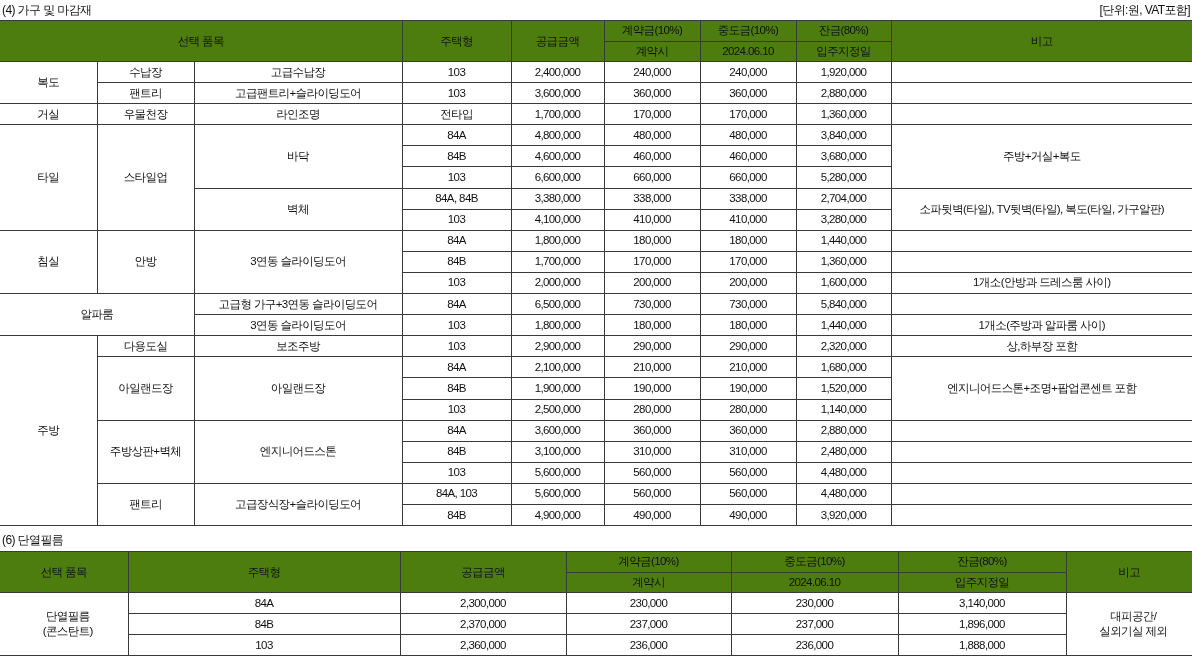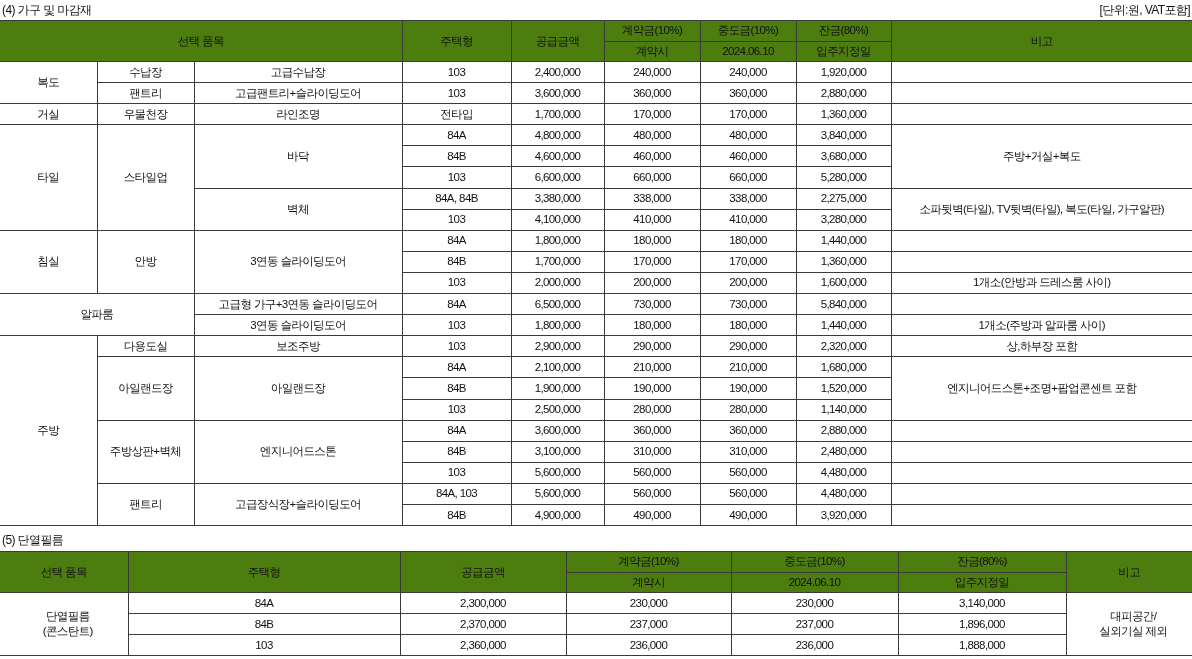--- a/index.html
+++ b/index.html
@@ -118,21 +118,21 @@
     <td>660,000</td>
     <td>5,280,000</td>
   </tr>
 
   <tr class="dr">
     <td rowspan="2">벽체</td>
     <td>84A, 84B</td>
     <td>3,380,000</td>
     <td>338,000</td>
     <td>338,000</td>
-    <td>2,275,000</td>
+    <td>2,704,000</td>
     <td rowspan="2">소파뒷벽(타일), TV뒷벽(타일), 복도(타일, 가구알판)</td>
   </tr>
 
   <tr class="dr">
     <td>103</td>
     <td>4,100,000</td>
     <td>410,000</td>
     <td>410,000</td>
     <td>3,280,000</td>
   </tr>
@@ -272,21 +272,21 @@
     <td>4,900,000</td>
     <td>490,000</td>
     <td>490,000</td>
     <td>3,920,000</td>
     <td></td>
   </tr>
 </tbody>
   </table>
 
 <div class="caption-row" style="top:531px;">
-  <span>(5) 단열필름</span>
+  <span>(6) 단열필름</span>
 </div>
 
 <table class="t2">
   <colgroup>
     <col style="width:128px">
       <col style="width:272px">
       <col style="width:166px">
       <col style="width:165px">
     <col style="width:167px">
       <col style="width:168px">

